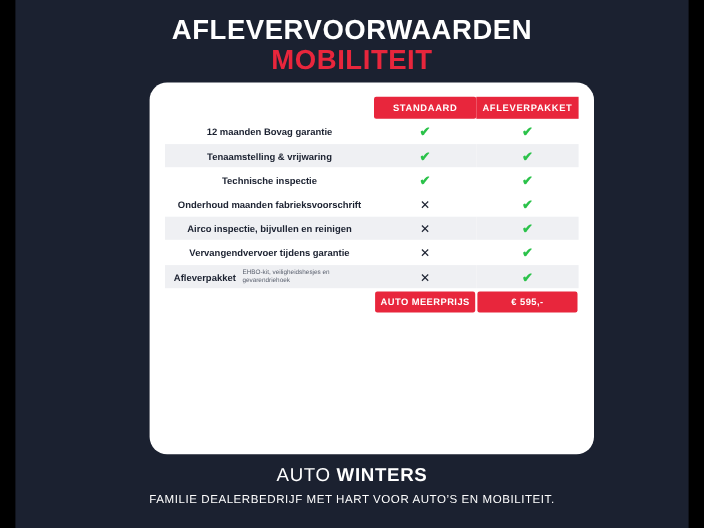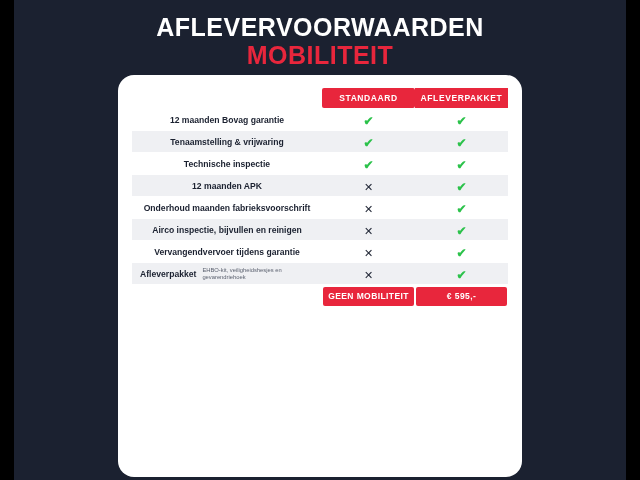--- a/index.html
+++ b/index.html
@@ -47,24 +47,24 @@
     color: #e8263c;
     font-size: 25px;
     font-weight: bold;
     letter-spacing: 0.5px;
     line-height: 1.1;
     margin-top: 2px;
   }
 
   .card {
     position: absolute;
-    left: 118px;
+    left: 136px;
     top: 75px;
     width: 404px;
-    height: 402px;
+    height: 338px;
     background: #ffffff;
     border-radius: 16px;
     box-sizing: border-box;
     padding: 12px 14px 10px 14px;
   }
 
   table.matrix {
     width: 376px;
     border-collapse: separate;
     border-spacing: 0 1px;
@@ -209,25 +209,20 @@
           <tr class="shade">
             <td class="feature">Tenaamstelling &amp; vrijwaring</td>
             <td class="mark"><span class="check">✔</span></td>
             <td class="mark"><span class="check">✔</span></td>
           </tr>
           <tr>
             <td class="feature">Technische inspectie</td>
             <td class="mark"><span class="check">✔</span></td>
             <td class="mark"><span class="check">✔</span></td>
           </tr>
-          <tr class="shade">
-            <td class="feature">12 maanden APK</td>
-            <td class="mark"><span class="cross">✕</span></td>
-            <td class="mark"><span class="check">✔</span></td>
-          </tr>
           <tr>
             <td class="feature">Onderhoud maanden fabrieksvoorschrift</td>
             <td class="mark"><span class="cross">✕</span></td>
             <td class="mark"><span class="check">✔</span></td>
           </tr>
           <tr class="shade">
             <td class="feature">Airco inspectie, bijvullen en reinigen</td>
             <td class="mark"><span class="cross">✕</span></td>
             <td class="mark"><span class="check">✔</span></td>
           </tr>
@@ -244,24 +239,30 @@
               </div>
             </td>
             <td class="mark"><span class="cross">✕</span></td>
             <td class="mark"><span class="check">✔</span></td>
           </tr>
         </tbody>
       <tfoot>
         <tr>
           <td class="feature"></td>
           <td class="price">
-            <div class="price-pill">GEEN MOBILITEIT</div>
+            <div class="price-pill">AUTO MEERPRIJS</div>
           </td>
           <td class="price">
             <div class="price-pill">€ 595,-</div>
           </td>
         </tr>
       </tfoot>
     </table>
   </div>
 
+  <div class="footer">
+    <div class="brand">
+      <span class="light">AUTO </span><b>WINTERS</b>
+    </div>
+    <div class="tagline">FAMILIE DEALERBEDRIJF MET HART VOOR AUTO’S EN MOBILITEIT.</div>
+  </div>
 
 </div>
 
 </body></html>

